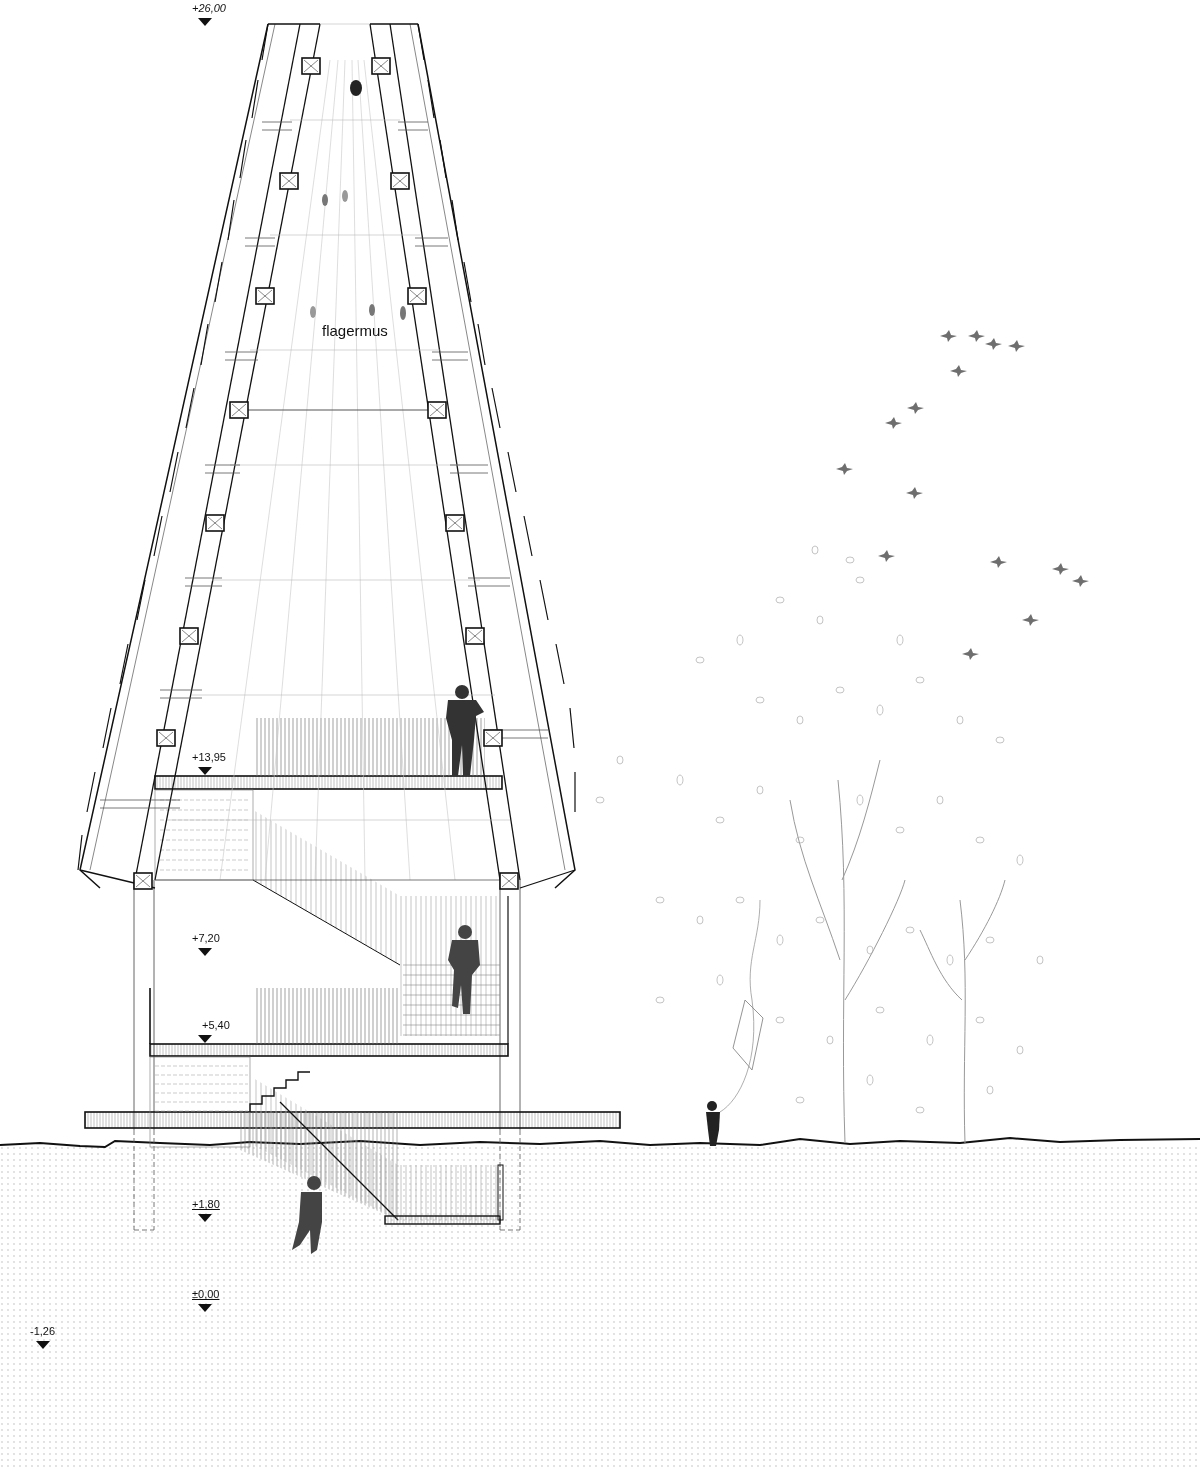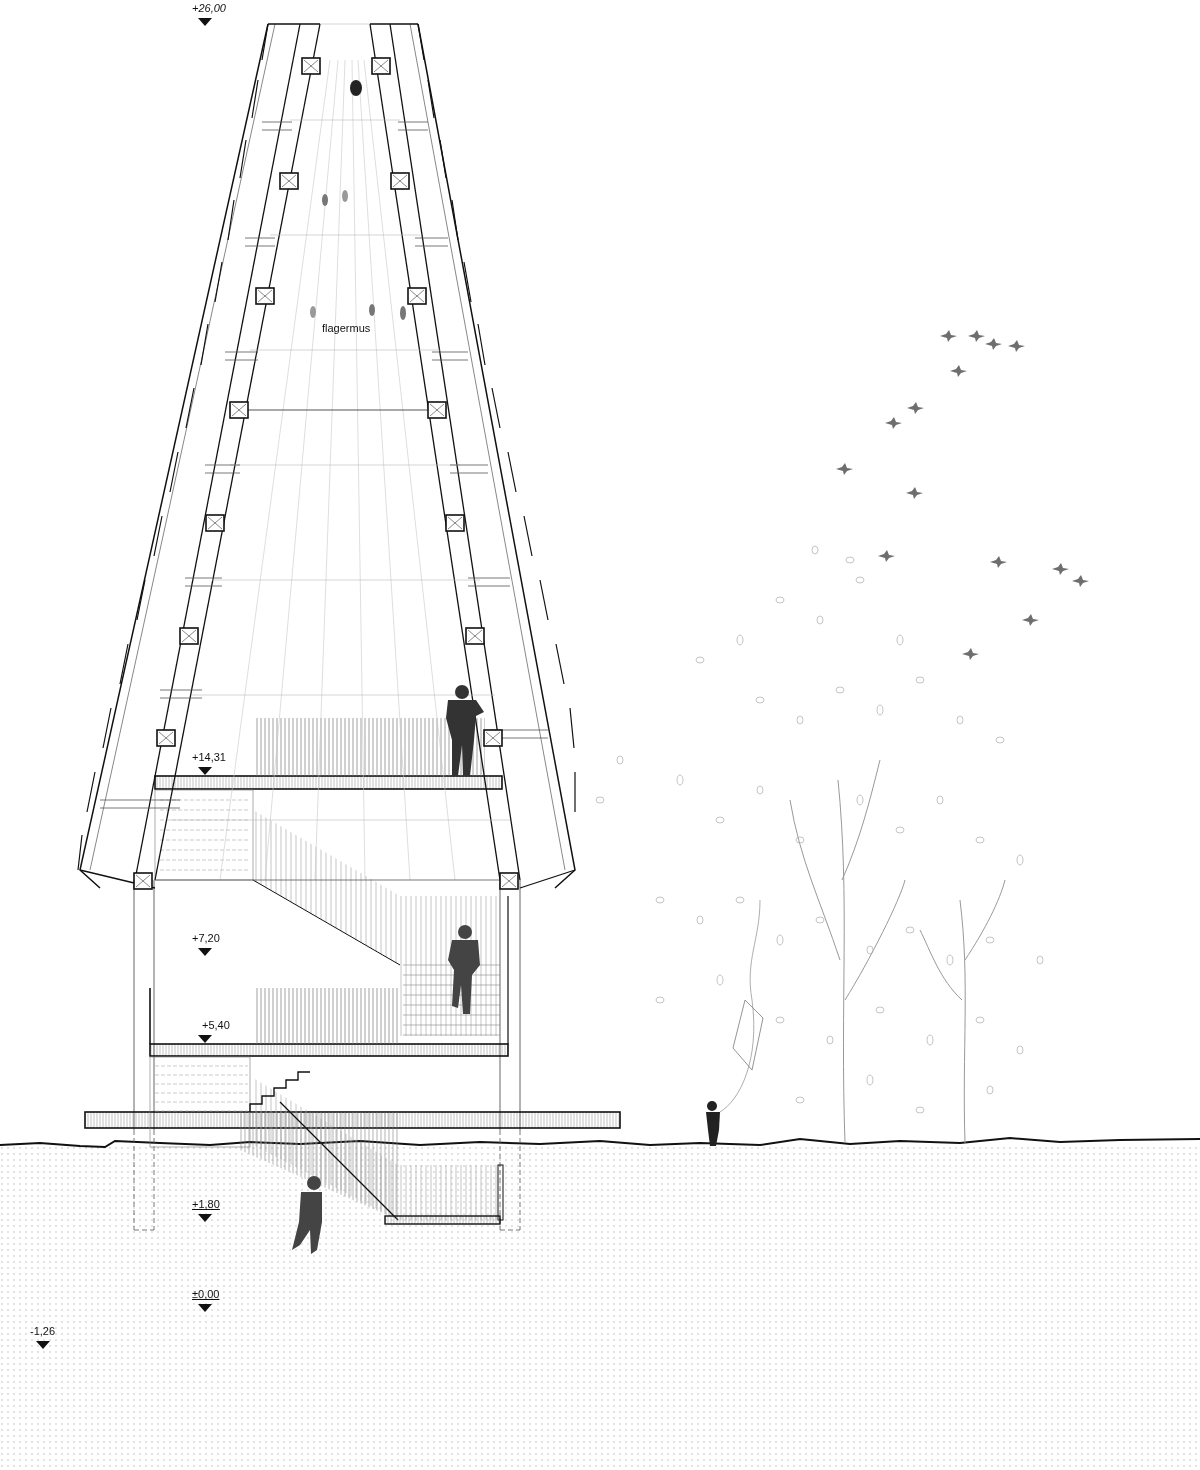--- a/index.html
+++ b/index.html
@@ -1,21 +1,21 @@
 <!DOCTYPE html>
 <html><head>
 <meta charset="utf-8">
 <style>
   html,body{margin:0;padding:0;background:#ffffff;}
   body{width:1200px;height:1470px;position:relative;overflow:hidden;font-family:"Liberation Sans",sans-serif;}
   #drawing{position:absolute;left:0;top:0;width:1200px;height:1470px;}
   .lvl{position:absolute;font-size:11px;color:#111;font-family:"Liberation Sans",sans-serif;}
   .lvl-tri{position:absolute;width:0;height:0;border-left:7px solid transparent;border-right:7px solid transparent;border-top:8px solid #111;}
   .lvl-text{position:absolute;white-space:nowrap;}
-  .label{position:absolute;font-size:11px;color:#111;font-family:"Liberation Sans",sans-serif;}
+  .label{position:absolute;font-size:15px;color:#111;font-family:"Liberation Sans",sans-serif;}
 </style>
 </head>
 <body>
 
 <svg id="drawing" viewBox="0 0 1200 1470" xmlns="http://www.w3.org/2000/svg">
   <defs>
     <pattern id="dots" width="6" height="6" patternUnits="userSpaceOnUse">
       <circle cx="2" cy="2" r="0.7" fill="#b0b0b0"></circle>
     </pattern>
     <pattern id="vslats" width="4" height="10" patternUnits="userSpaceOnUse">
@@ -313,21 +313,21 @@
     <use href="#bird" x="1022" y="614"></use>
     <use href="#bird" x="962" y="648"></use>
   </g>
 </svg>
 
 <div class="lvl" style="left:192px;top:2px;">
   <span class="lvl-text" style="left:0;top:0;font-style:italic;">+26,00</span>
   <span class="lvl-tri" style="left:6px;top:16px;"></span>
 </div>
 <div class="lvl" style="left:192px;top:751px;">
-  <span class="lvl-text" style="left:0;top:0;">+14,31</span>
+  <span class="lvl-text" style="left:0;top:0;">+13,95</span>
   <span class="lvl-tri" style="left:6px;top:16px;"></span>
 </div>
 <div class="lvl" style="left:192px;top:932px;">
   <span class="lvl-text" style="left:0;top:0;">+7,20</span>
   <span class="lvl-tri" style="left:6px;top:16px;"></span>
 </div>
 <div class="lvl" style="left:192px;top:1019px;">
   <span class="lvl-text" style="left:10px;top:0;">+5,40</span>
   <span class="lvl-tri" style="left:6px;top:16px;"></span>
 </div>

